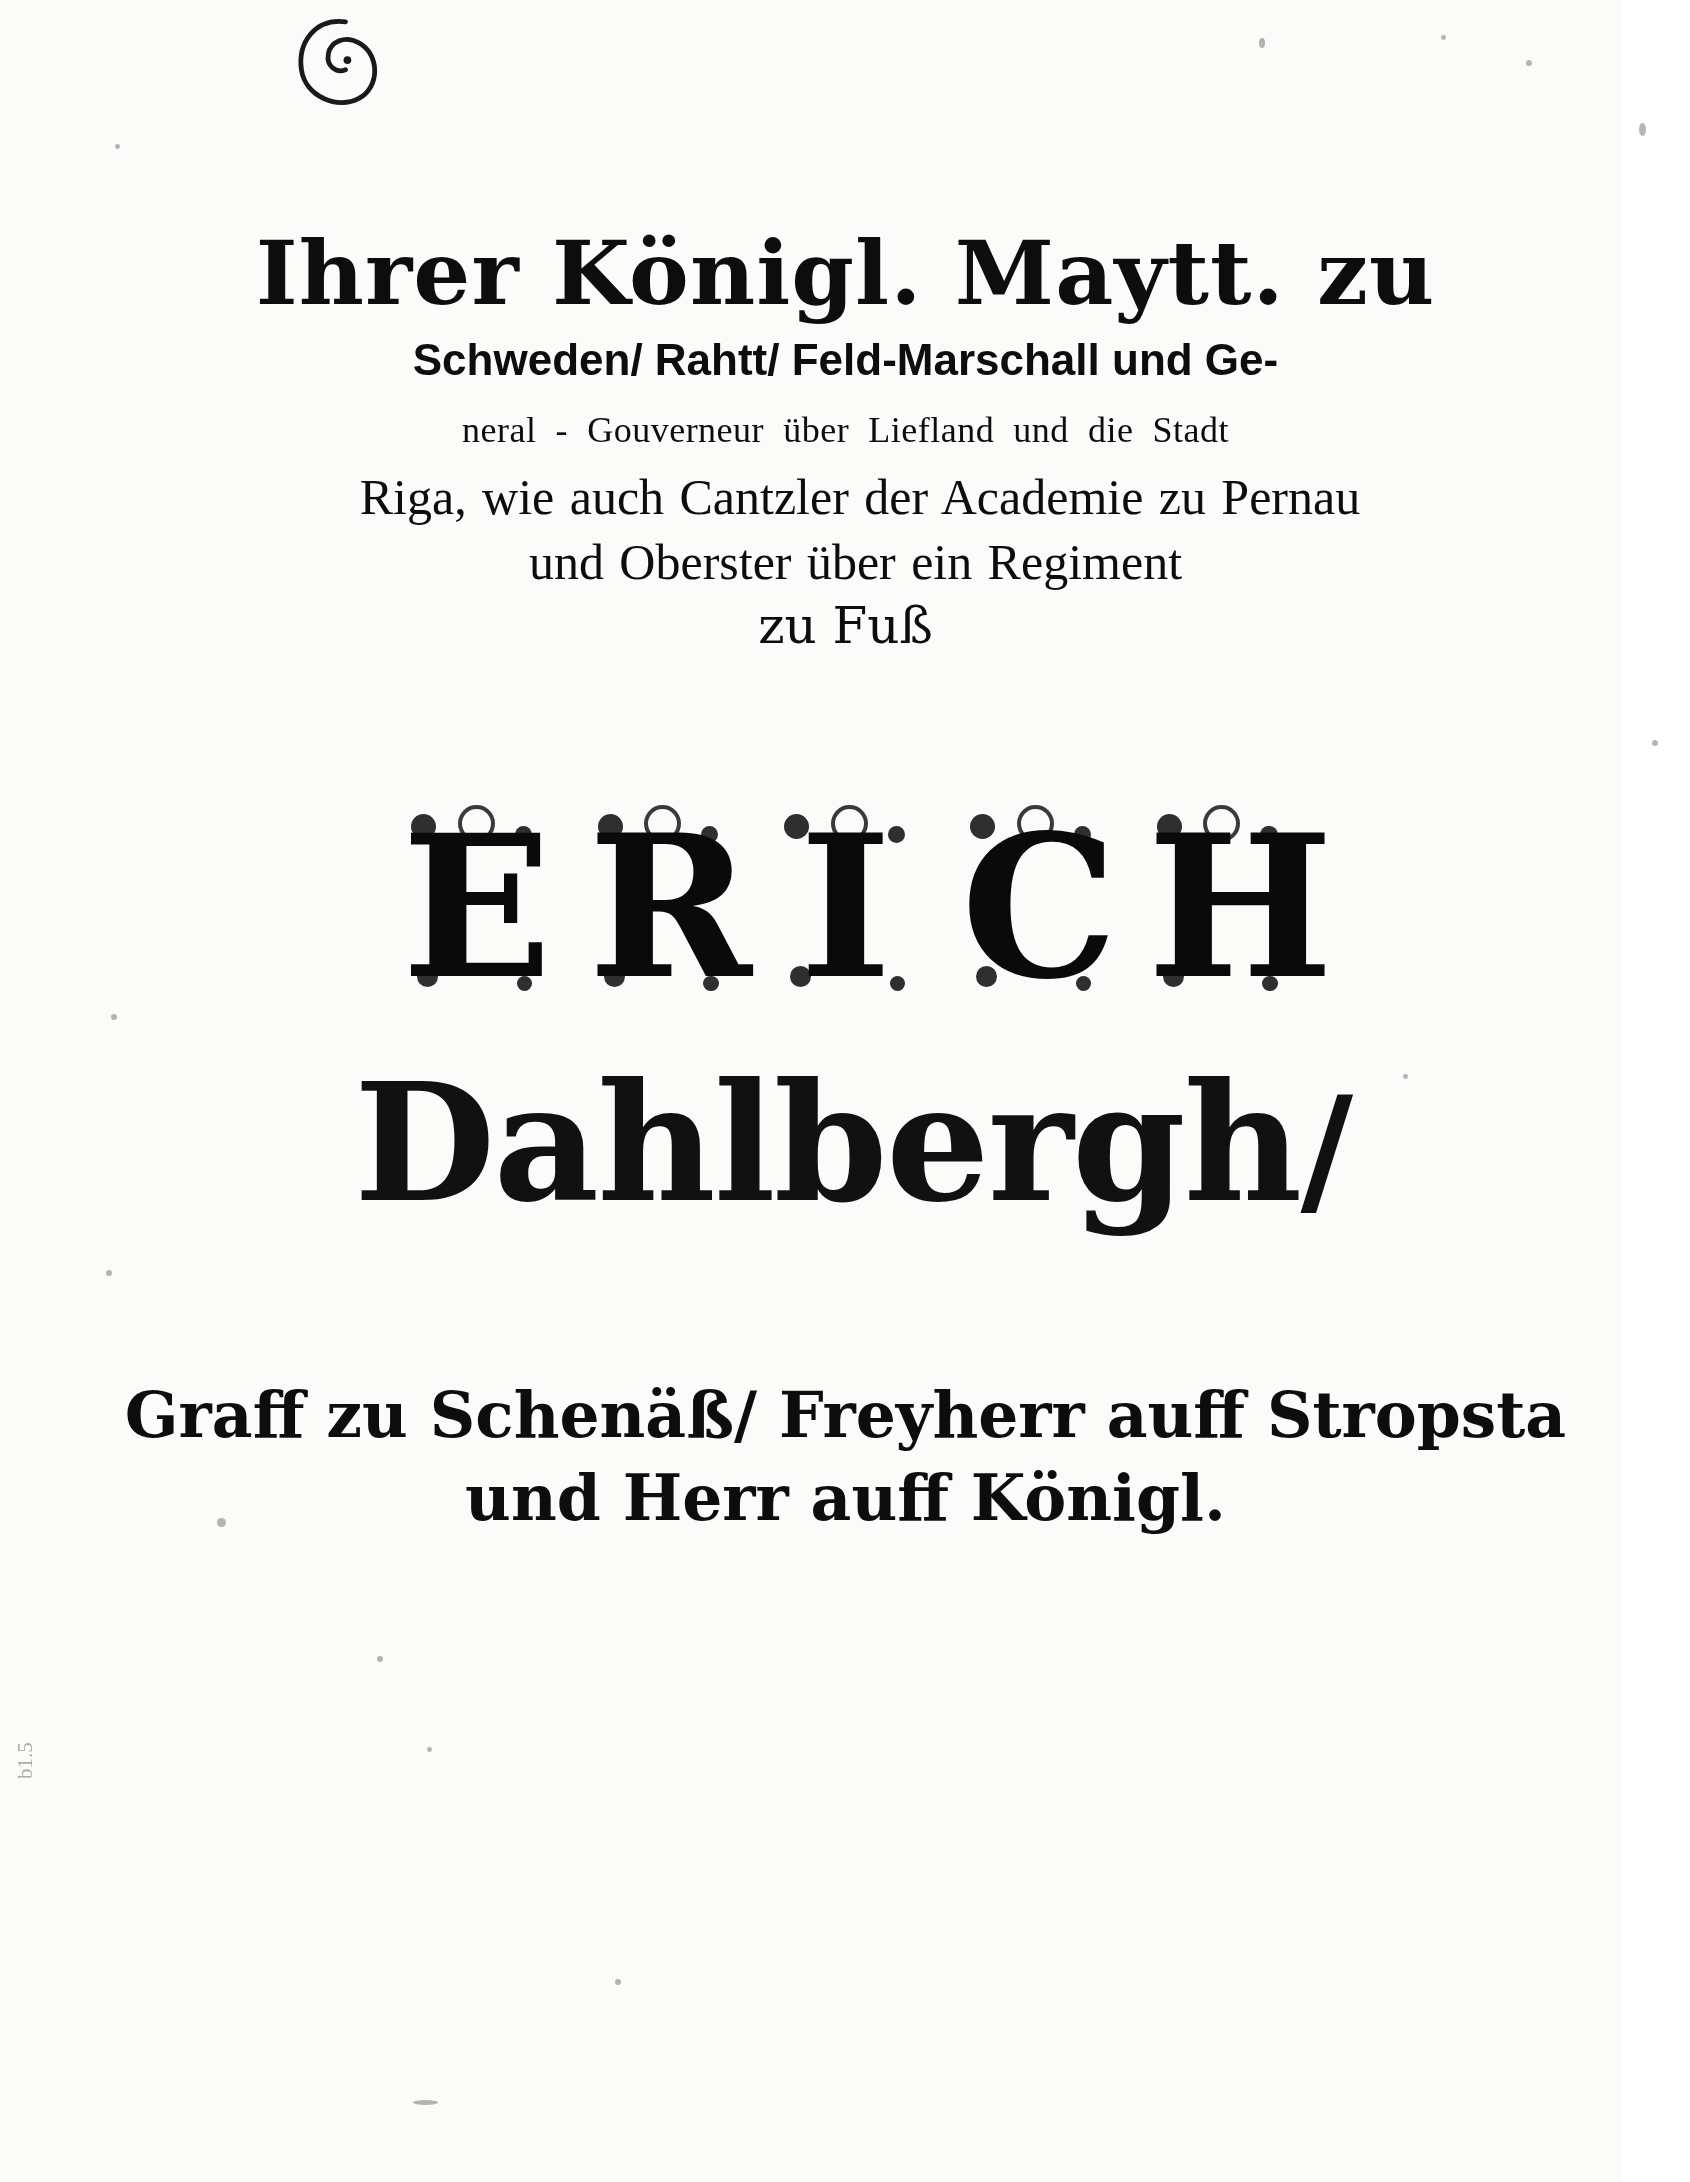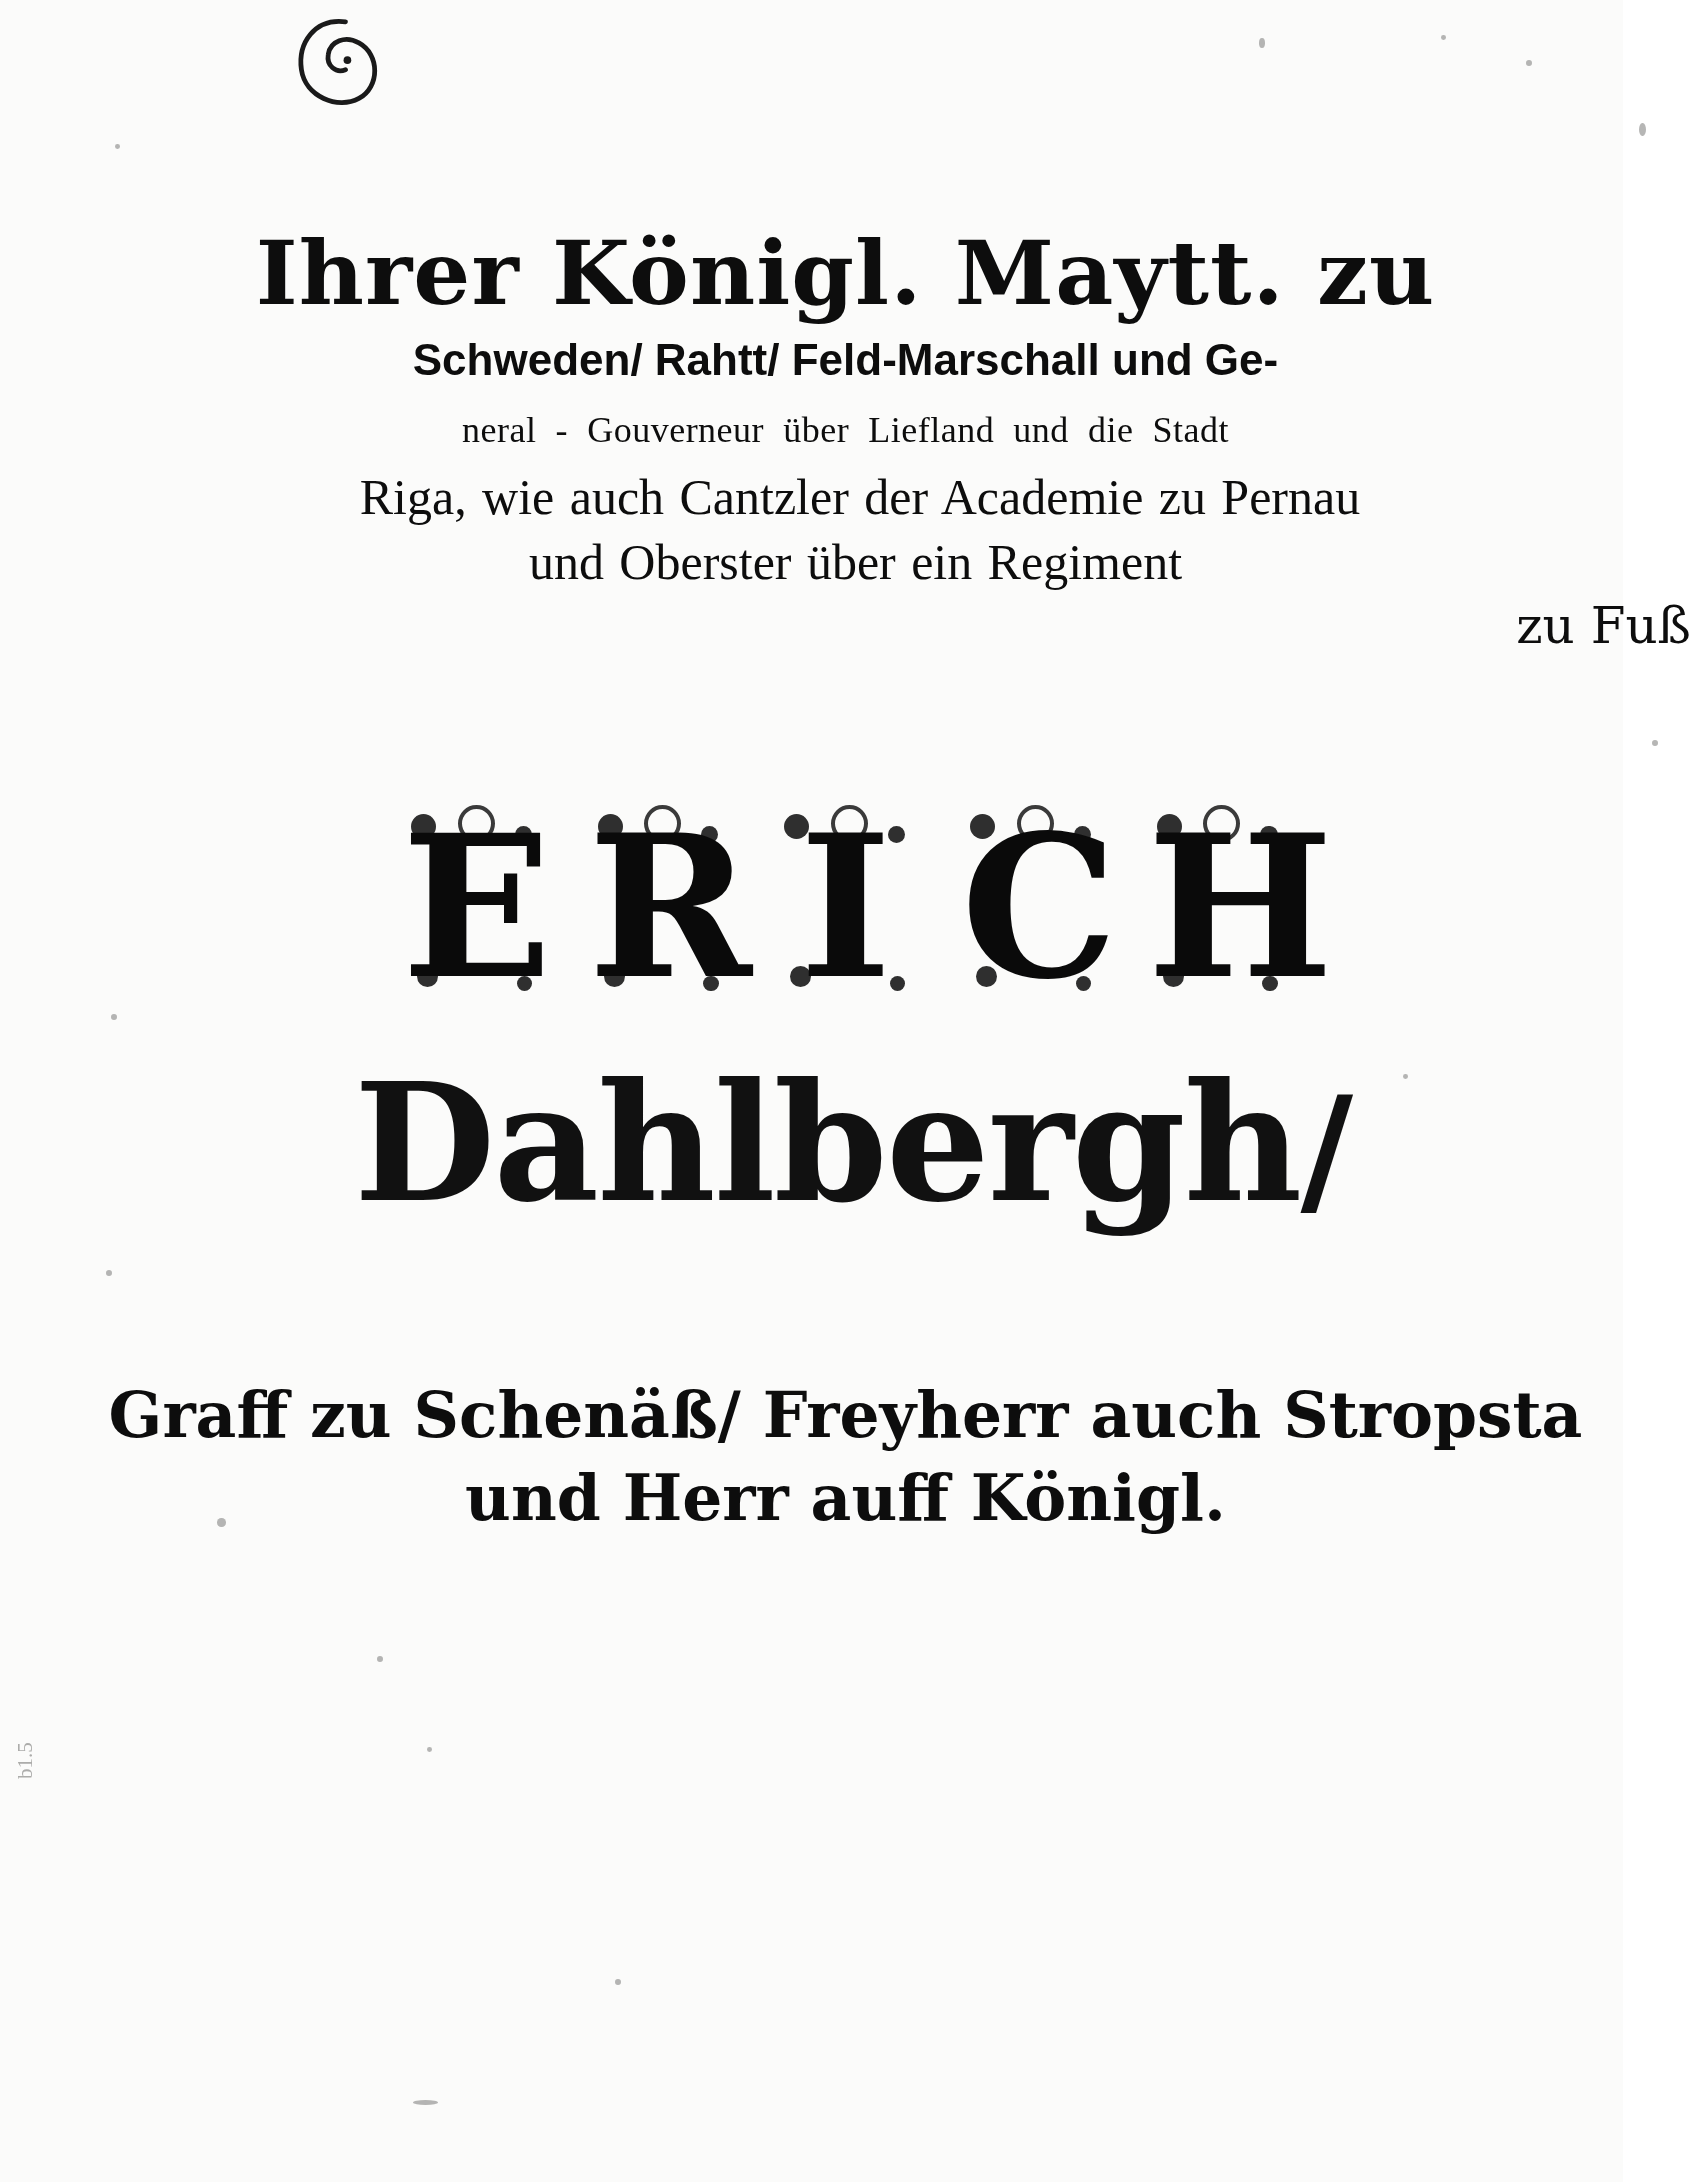--- a/index.html
+++ b/index.html
@@ -102,21 +102,20 @@
     font-family: "Liberation Serif", serif;
     font-weight: 400;
     word-spacing: 2.9px;
     padding-left: 20px;
   }
   #heading .l6 {
     font-size: 50px;
     line-height: 63px;
     font-family: "DejaVu Serif", serif;
     font-weight: 400;
-    text-align: right;
   }
 
   
   #initials {
     position: absolute;
     left: 0;
     top: 797px;
     width: 1691px;
     text-align: center;
   }
@@ -279,21 +278,21 @@
           <span class="letter">H</span>
         </span>
       </span>
     </div>
 
     <div id="surname">
       <span class="sn">Dahlbergh</span><span class="snslash">/</span>
     </div>
 
     <div id="closing">
-      <span class="line c1">Graff zu Schenäß/ Freyherr auch Stropsta</span>
+      <span class="line c1">Graff zu Schenäß/ Freyherr auff Stropsta</span>
       <span class="line c2">und Herr auff Königl.</span>
     </div>
 
   </div>
 
   <div id="marginstamp">b1.5</div>
 
 </div>
 
 

